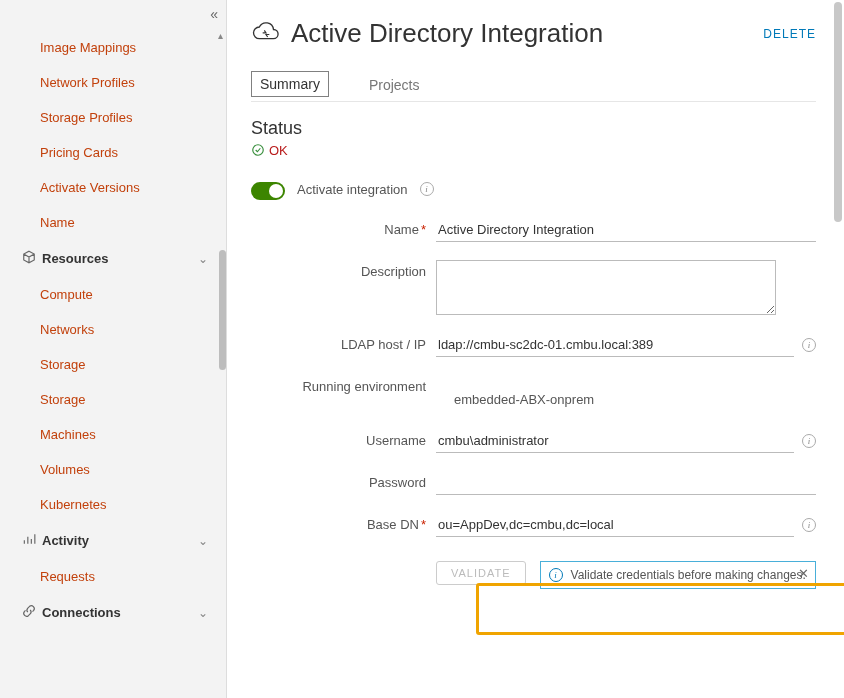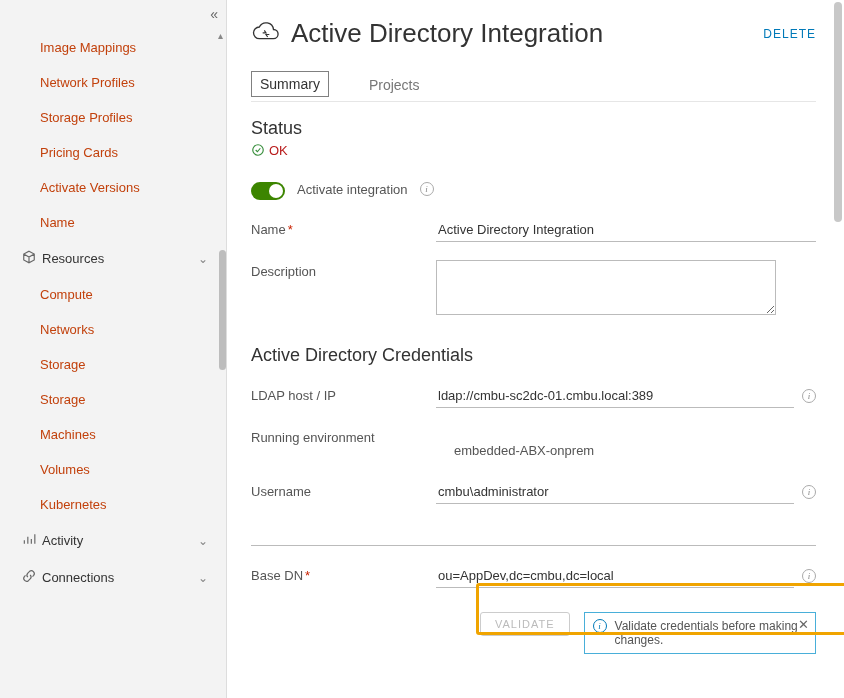--- a/index.html
+++ b/index.html
@@ -43,21 +43,21 @@
     font-size: 13px;
   }
   .nav-group {
     padding-left: 22px;
     display: flex;
     align-items: center;
     justify-content: space-between;
     font-weight: 500;
     color: #333;
   }
-  .nav-group-left { display:flex; align-items:center; gap:6px; }
+  .nav-group-left { display:flex; align-items:center; gap:6px;font-weight:bold; }
   .nav-group .chev {
     color: #888;
     font-size: 12px;
     padding-right: 8px;
   }
   .sidebar-scrollbar{
     position:absolute; right:0; top:250px; width:7px; height:120px;
     background:#bdbdbd; border-radius:4px;
   }
   .main {
@@ -126,20 +126,21 @@
     font-size:9px; color:#888; font-style:italic; font-family:serif;
     cursor:pointer;
   }
   .form-row{
     display:flex; align-items:flex-start;
     margin-top:18px; gap:10px;
   }
   .form-label{
     width:175px; font-size:13px; color:#555; padding-top:4px;
     font-weight:500;
+    text-align:right;
   }
   .req{ color:#c92100; margin-left:2px; }
   .form-field{ flex:1; display:flex; align-items:center; gap:8px;}
   .txt-input{
     flex:1;
     border:none; border-bottom:1px solid #bbb;
     padding:4px 2px; font-size:13px; background:transparent;
     color:#333; outline:none;
   }
   textarea.txt-area{
@@ -157,21 +158,21 @@
     border:3px solid #f0a400; border-radius:3px;
     pointer-events:none;
   }
   .validate-row{
     margin-top:24px; display:flex; align-items:flex-start; gap:14px;
     margin-left:185px;
   }
   .btn-validate{
     border:1px solid #ccc; color:#bbb; background:#fff;
     padding:5px 14px; font-size:11px; letter-spacing:1px;
-    border-radius:3px; cursor:default;margin-left:44px;
+    border-radius:3px; cursor:default;
   }
   .info-bar{
     flex:1; border:1px solid #49afd9; background:#fff;
     display:flex; align-items:flex-start; gap:8px;
     padding:6px 8px; font-size:12px; color:#555;
     position:relative;
   }
   .info-bar .close{
     position:absolute; right:6px; top:4px; color:#666;
     cursor:pointer; font-size:13px;
@@ -224,20 +225,21 @@
     <span class="nav-group-left">
       <span>
         <svg width="14" height="14" viewBox="0 0 24 24" fill="none" stroke="#666" stroke-width="2">
             <path d="M4 20 L4 14 M10 20 L10 8 M16 20 L16 12 M22 20 L22 4"></path>
           </svg>
       </span>
       <span>Activity</span>
     </span>
     <span class="chev">⌄</span>
   </div>
+  <div class="nav-item"><span>Requests</span></div>
 
   <div class="nav-group">
     <span class="nav-group-left">
       <span>
         <svg width="14" height="14" viewBox="0 0 24 24" fill="none" stroke="#666" stroke-width="2">
             <path d="M10 14 a5 5 0 0 1 0-7 l3-3 a5 5 0 0 1 7 7 l-2 2 M14 10 a5 5 0 0 1 0 7 l-3 3 a5 5 0 0 1 -7 -7 l2 -2"></path>
           </svg>
       </span>
       <span>Connections</span>
     </span>
@@ -292,21 +294,20 @@
     </div>
   </div>
 
   <div class="form-row">
     <div class="form-label">Description</div>
     <div class="form-field">
       <textarea class="txt-area" style=""></textarea>
     </div>
   </div>
 
-  <div class="section-h2">Active Directory Credentials</div>
 
   <div class="form-row">
     <div class="form-label">LDAP host / IP</div>
     <div class="form-field">
       <input class="txt-input" value="ldap://cmbu-sc2dc-01.cmbu.local:389" style="">
       <span class="info-icon">i</span>
     </div>
   </div>
 
   <div class="form-row">
@@ -318,20 +319,21 @@
 
   <div class="form-row">
     <div class="form-label">Username</div>
     <div class="form-field">
       <input class="txt-input" value="cmbu\administrator" style="">
       <span class="info-icon">i</span>
     </div>
   </div>
 
   <div class="form-row">
+    <div class="form-label">Password</div>
     <div class="form-field">
       <input type="password" class="txt-input" value="" style="">
     </div>
   </div>
 
   <div class="form-row">
     <div class="form-label"><span>Base DN</span><span class="req">*</span></div>
     <div class="form-field">
       <input class="txt-input" value="ou=AppDev,dc=cmbu,dc=local" style="">
       <span class="info-icon">i</span>

